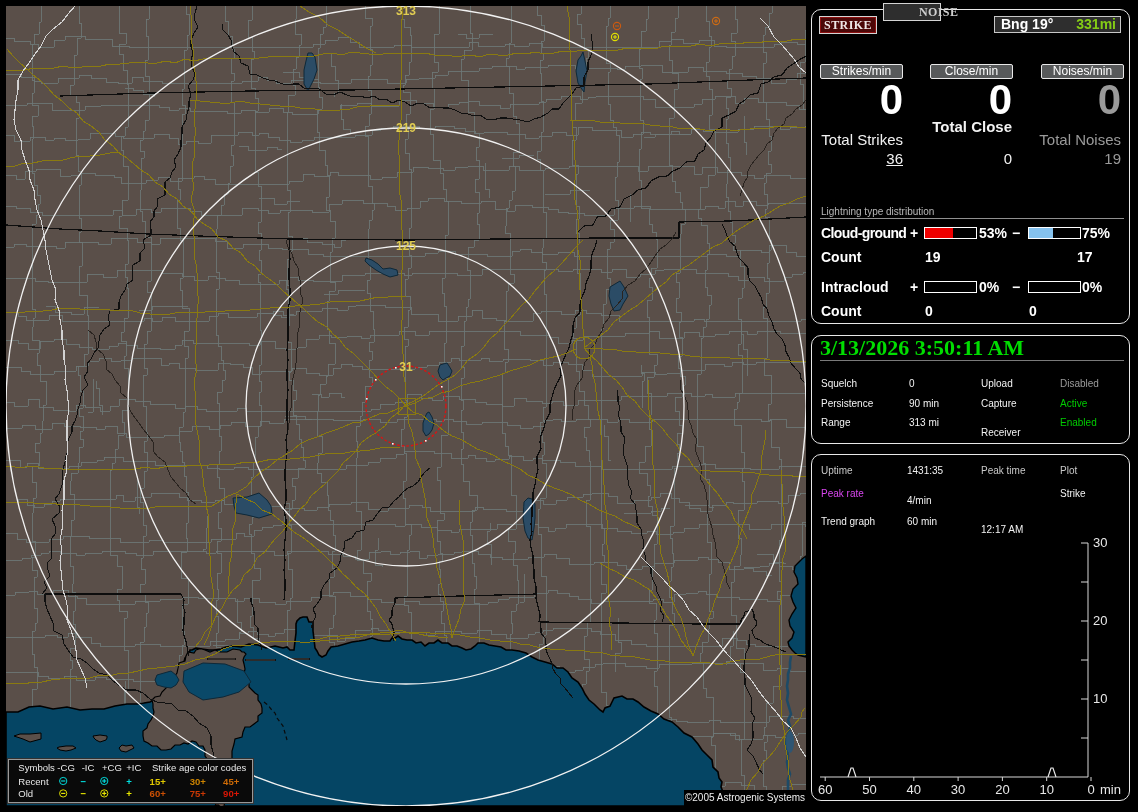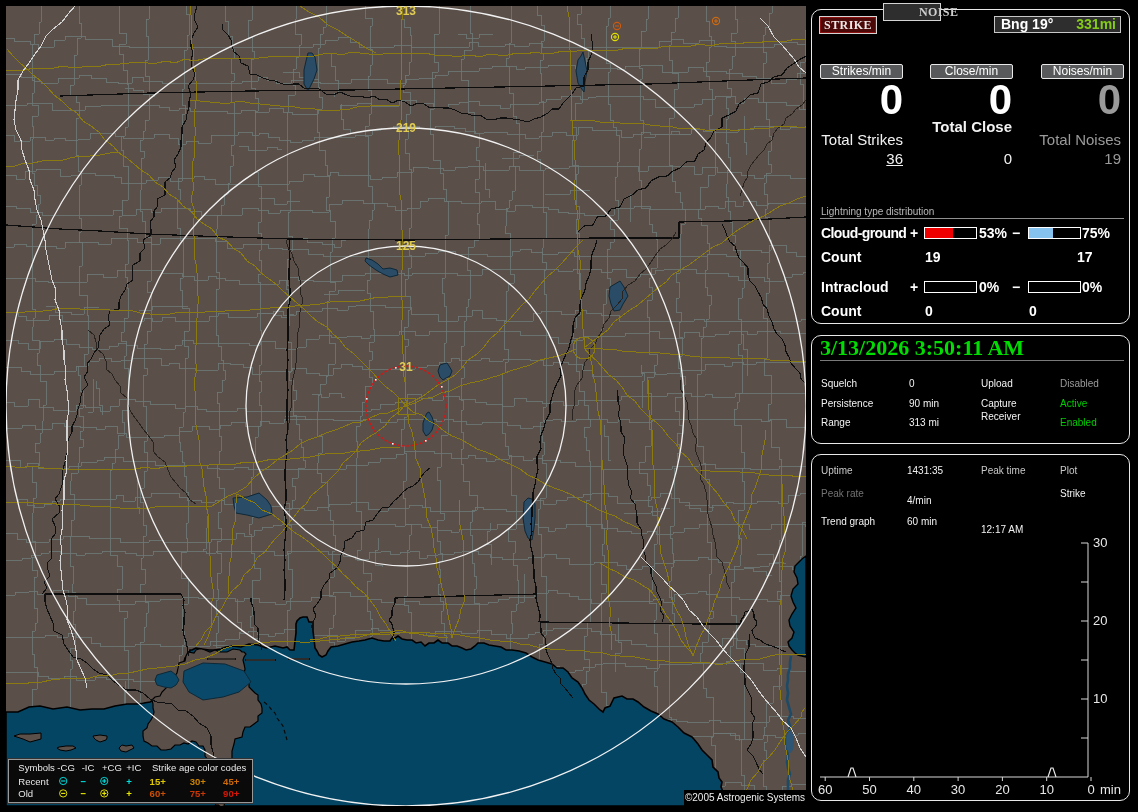--- a/index.html
+++ b/index.html
@@ -166,27 +166,27 @@
 <div class="t15" style="left:821px;top:375px;">Squelch</div>
 <div class="t15" style="left:909px;top:375px;">0</div>
 <div class="t15" style="left:981px;top:375px;">Upload</div>
 <div class="t15" style="left:1060px;top:375px;color:#9a9a9a">Disabled</div>
 <div class="t15" style="left:821px;top:395px;">Persistence</div>
 <div class="t15" style="left:909px;top:395px;">90 min</div>
 <div class="t15" style="left:981px;top:395px;">Capture</div>
 <div class="t15" style="left:1060px;top:395px;color:#00cc00">Active</div>
 <div class="t15" style="left:821px;top:414px;">Range</div>
 <div class="t15" style="left:909px;top:414px;">313 mi</div>
-<div class="t15" style="left:981px;top:408px;">Receiver</div>
+<div class="t15" style="left:981px;top:424px;">Receiver</div>
 <div class="t15" style="left:1060px;top:414px;color:#00cc00">Enabled</div>
 <div class="t15" style="left:821px;top:462px;color:#c8c8c8">Uptime</div>
 <div class="t15" style="left:907px;top:462px;">1431:35</div>
 <div class="t15" style="left:981px;top:462px;color:#c8c8c8">Peak time</div>
 <div class="t15" style="left:1060px;top:462px;color:#c8c8c8">Plot</div>
-<div class="t15" style="left:821px;top:485px;color:#737373">Peak rate</div>
+<div class="t15" style="left:821px;top:485px;color:#d946ef">Peak rate</div>
 <div class="t15" style="left:907px;top:492px;">4/min</div>
 <div class="t15" style="left:981px;top:485px;margin-top:36px;">12:17 AM</div>
 <div class="t15" style="left:1060px;top:485px;">Strike</div>
 <div class="t15" style="left:821px;top:513px;">Trend graph</div>
 <div class="t15" style="left:907px;top:513px;">60 min</div>
 <svg xmlns="http://www.w3.org/2000/svg" width="319" height="345" viewBox="0 0 319 345" style="position:absolute;left:812px;top:455px">
     <line x1="276" y1="88" x2="276" y2="322" stroke="#d8d8d8" stroke-width="1"></line>
     <line x1="8" y1="322" x2="276" y2="322" stroke="#d8d8d8" stroke-width="1"></line>
     <line x1="269" y1="283.0" x2="276" y2="283.0" stroke="#d8d8d8" stroke-width="1"></line>
     <line x1="269" y1="244.0" x2="276" y2="244.0" stroke="#d8d8d8" stroke-width="1"></line>

